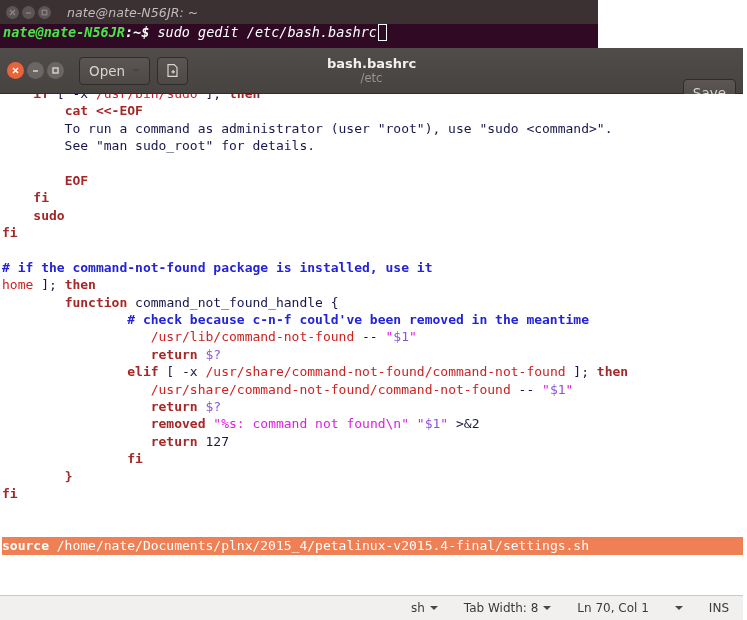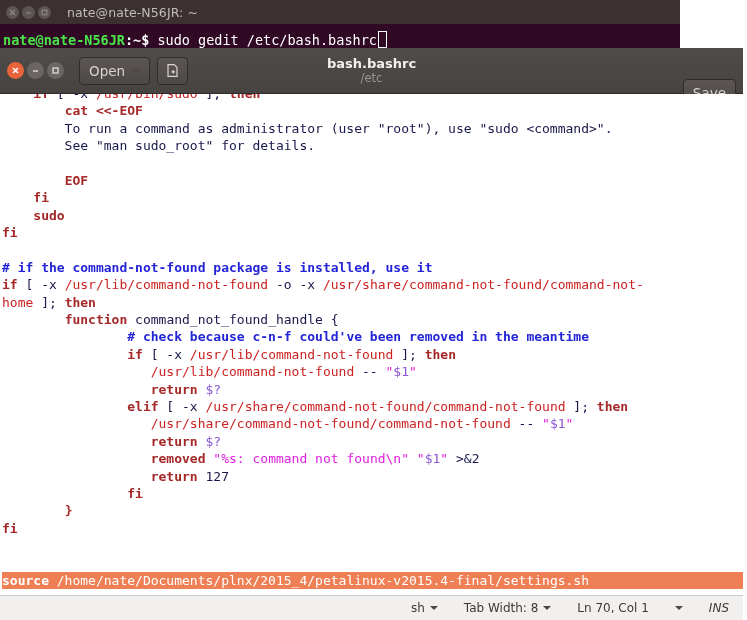--- a/index.html
+++ b/index.html
@@ -4,21 +4,21 @@
 <style>
   * { box-sizing: border-box; margin: 0; padding: 0; }
   html, body {
     width: 747px; height: 620px;
     overflow: hidden;
     font-family: "DejaVu Sans", sans-serif;
     background: #ffffff;
   }
 
   
-  #terminal-window { width: 680px; height: 48px; position: relative; }
+  #terminal-window { width: 598px; height: 48px; position: relative; font-style: italic; }
 
   #terminal-titlebar {
     height: 24px;
     background: #3b3132;
     display: flex; align-items: center;
     padding-left: 6px;
     position: relative;
   }
   .term-ctl {
     width: 13px; height: 13px; border-radius: 50%;
@@ -32,21 +32,21 @@
     color: #c3bbbb;
     font-size: 12.5px;
     margin-left: 13px;
     letter-spacing: 0.1px;
     white-space: nowrap;
   }
 
   #terminal-body {
     height: 24px;
     background: #300a24;
-    display: flex; align-items: flex-end;
+    display: flex; align-items: flex-start;
     padding-left: 3px;
     font-family: "DejaVu Sans Mono", monospace;
     font-size: 13.5px;
     white-space: pre;
     overflow: hidden;
   }
   .term-prompt-user { color: #4ae44a; font-weight: bold; }
   .term-prompt-tail { color: #ffffff; font-weight: bold; }
   .term-cmd { color: #ffffff; }
   #terminal-cursor {
@@ -162,21 +162,21 @@
     height: 100%;
     cursor: default;
   }
   .caret {
     width: 0; height: 0;
     border-left: 4px solid transparent;
     border-right: 4px solid transparent;
     border-top: 4.5px solid #4a4744;
     display: inline-block;
   }
-  #sb-ins { padding-right: 0; font-style: italic; }
+  #sb-ins { padding-right: 0; }
 </style>
 </head>
 <body>
 
 <div id="terminal-window">
 
   <div id="terminal-titlebar">
     <div class="term-ctl" id="term-close">
       <svg width="7" height="7" viewBox="0 0 7 7">
           <path d="M1 1 L6 6 M6 1 L1 6" stroke="#8e8484" stroke-width="1.3" fill="none"></path>
@@ -247,25 +247,23 @@
         <div class="cl"><span class="plain">        </span><span class="kw">cat &lt;&lt;-EOF</span></div>
         <div class="cl"><span class="plain">        To run a command as administrator (user "root"), use "sudo &lt;command&gt;".</span></div>
         <div class="cl"><span class="plain">        See "man sudo_root" for details.</span></div>
         <div class="cl"><span class="plain"></span></div>
         <div class="cl"><span class="plain">        </span><span class="kw">EOF</span></div>
         <div class="cl"><span class="plain">    </span><span class="kw">fi</span></div>
         <div class="cl"><span class="plain">    </span><span class="kw">sudo</span></div>
         <div class="cl"><span class="kw">fi</span></div>
         <div class="cl"><span class="plain"></span></div>
         <div class="cl"><span class="cmt"># if the command-not-found package is installed, use it</span></div>
-        <div class="cl"><span class="kw">if</span><span class="plain"> [ -x </span><span class="path">/usr/lib/command-not-found</span><span class="plain"> -o -x </span><span class="path">/usr/share/command-not-found/command-not-</span></div>
         <div class="cl"><span class="path">home</span><span class="plain"> ]; </span><span class="kw">then</span></div>
         <div class="cl"><span class="plain">        </span><span class="kw">function</span><span class="plain"> command_not_found_handle {</span></div>
         <div class="cl"><span class="plain">                </span><span class="cmt"># check because c-n-f could've been removed in the meantime</span></div>
-        <div class="cl"><span class="plain">                </span><span class="kw">if</span><span class="plain"> [ -x </span><span class="path">/usr/lib/command-not-found</span><span class="plain"> ]; </span><span class="kw">then</span></div>
         <div class="cl"><span class="plain">                   </span><span class="path">/usr/lib/command-not-found</span><span class="plain"> -- </span><span class="str">"</span><span class="var">$1</span><span class="str">"</span></div>
         <div class="cl"><span class="plain">                   </span><span class="kw">return</span><span class="plain"> </span><span class="var">$?</span></div>
         <div class="cl"><span class="plain">                </span><span class="kw">elif</span><span class="plain"> [ -x </span><span class="path">/usr/share/command-not-found/command-not-found</span><span class="plain"> ]; </span><span class="kw">then</span></div>
         <div class="cl"><span class="plain">                   </span><span class="path">/usr/share/command-not-found/command-not-found</span><span class="plain"> -- </span><span class="str">"</span><span class="var">$1</span><span class="str">"</span></div>
         <div class="cl"><span class="plain">                   </span><span class="kw">return</span><span class="plain"> </span><span class="var">$?</span></div>
         <div class="cl"><span class="plain">                   </span><span class="kw">removed</span><span class="plain"> </span><span class="str">"%s: command not found\n"</span><span class="plain"> </span><span class="str">"</span><span class="var">$1</span><span class="str">"</span><span class="plain"> &gt;&amp;2</span></div>
         <div class="cl"><span class="plain">                   </span><span class="kw">return</span><span class="plain"> </span><span class="num">127</span></div>
         <div class="cl"><span class="plain">                </span><span class="kw">fi</span></div>
         <div class="cl"><span class="plain">        </span><span class="kw">}</span></div>
         <div class="cl"><span class="kw">fi</span></div>

